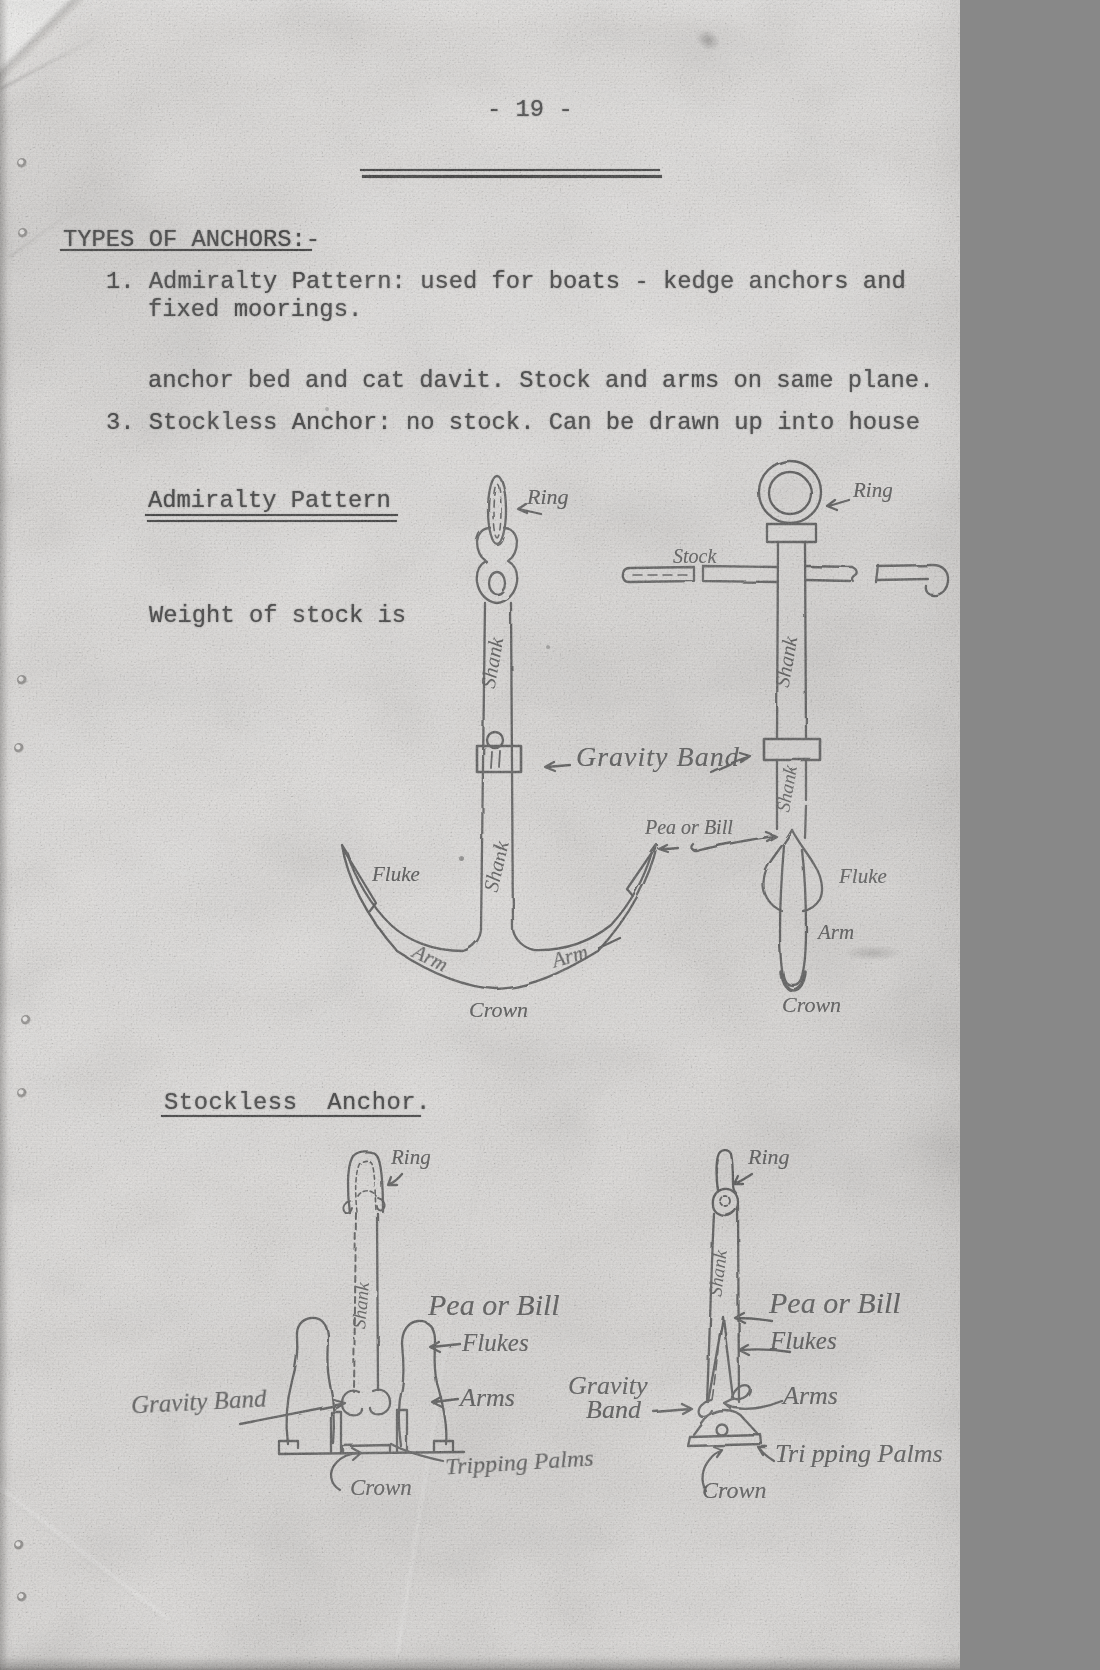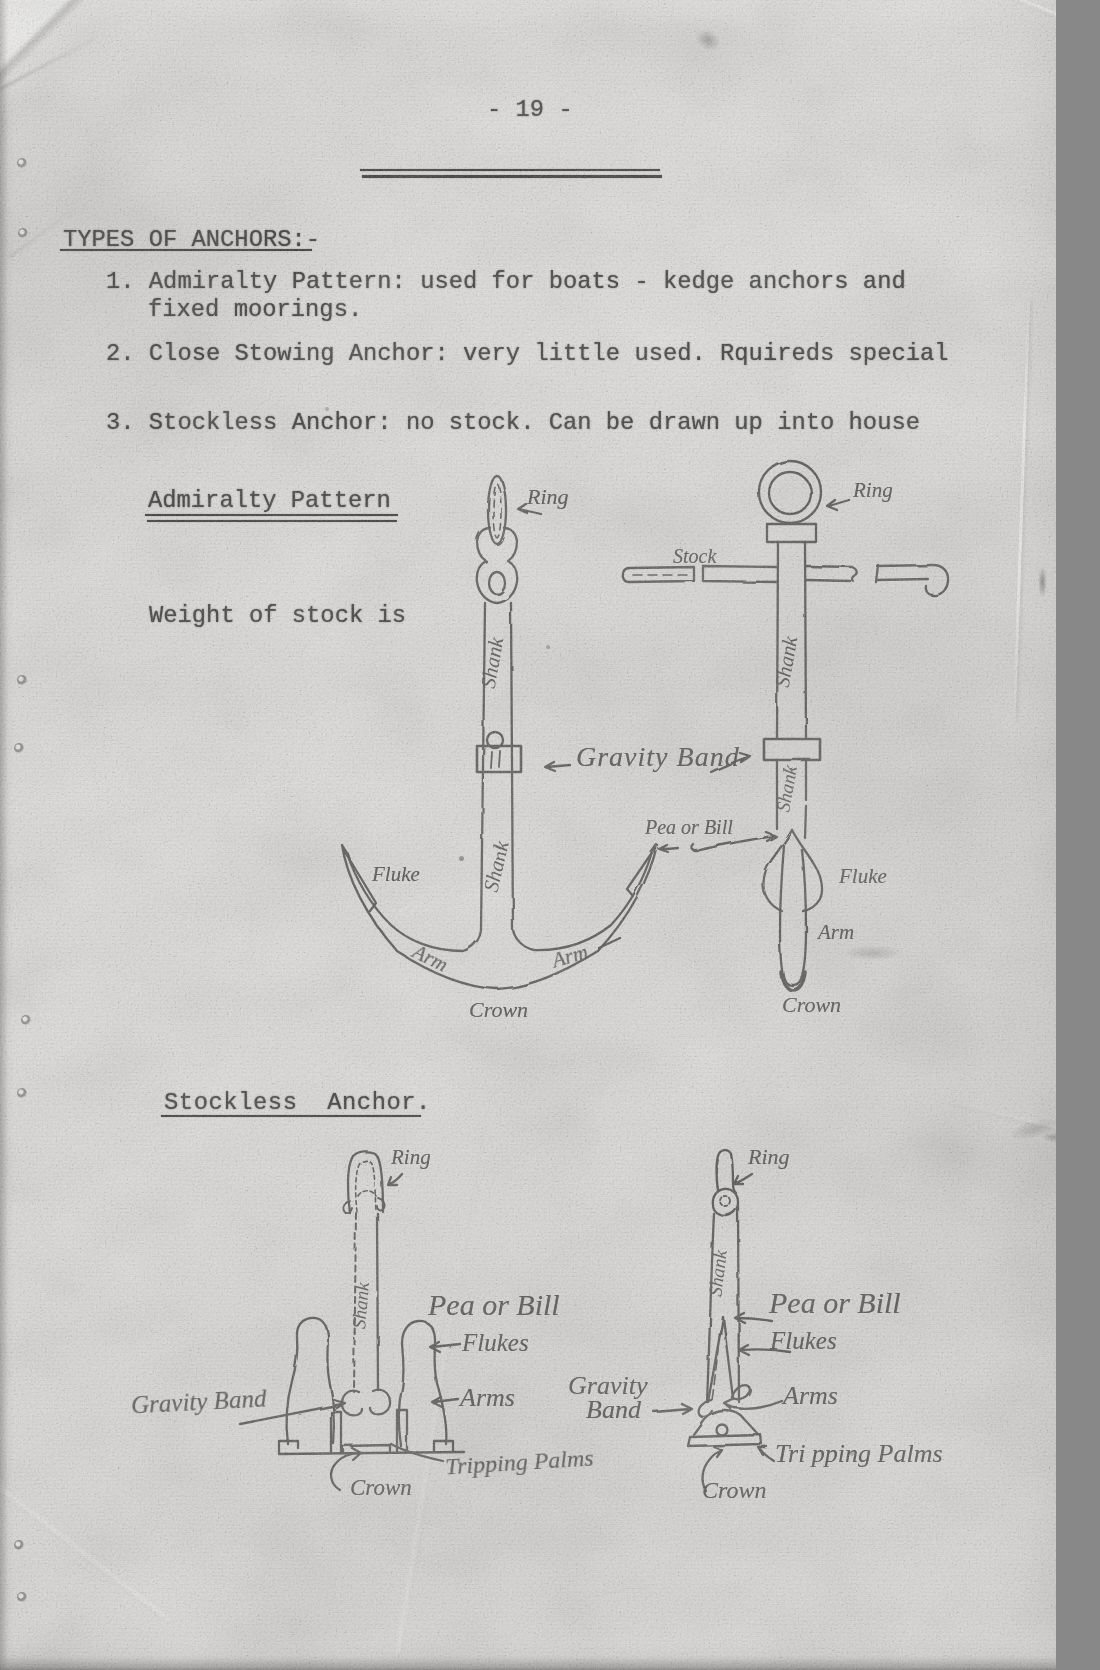--- a/index.html
+++ b/index.html
@@ -1,14 +1,14 @@
 <!DOCTYPE html>
 <html><head><meta charset="utf-8"><style>
 html,body{margin:0;padding:0;background:#888;}
-#page{position:relative;width:1056px;height:1670px;overflow:hidden;
+#page{position:relative;width:960px;height:1670px;overflow:hidden;
 background:#dad8d6;
 font-family:"Liberation Mono",monospace;}
 .tw{position:absolute;color:#3d3d3d;font-size:23.8px;line-height:27px;letter-spacing:0;white-space:pre;text-shadow:0 0 1.5px rgba(70,70,70,.9);filter:blur(.25px);}
 .hw{position:absolute;font-family:"Liberation Serif",serif;font-style:italic;color:#565656;white-space:nowrap;line-height:1;filter:blur(.3px);text-shadow:0 0 .6px rgba(86,86,86,.5);}
 .ul{position:absolute;background:#3c3c3c;height:2.2px;box-shadow:0 0 1px rgba(60,60,60,.8);}
 .hole{position:absolute;width:10px;height:10px;border-radius:50%;
 background:radial-gradient(circle at 40% 40%, #e8e6e4 0 2px, #8d8b89 3px 4.6px, rgba(160,158,156,.25) 6px, rgba(160,158,156,0) 7px);}
 </style></head>
 <body>
 <div id="page">
@@ -46,21 +46,21 @@
 
   <div class="tw" style="left:487px;top:96px;">- 19 -</div>
   <div class="ul" style="left:360px;top:169px;width:300px;"></div>
   <div class="ul" style="left:362px;top:175px;width:300px;height:2.6px;"></div>
 
   <div class="tw" style="left:63px;top:226px;">TYPES OF ANCHORS:-</div>
   <div class="ul" style="left:60px;top:249px;width:252px;"></div>
 
   <div class="tw" style="left:106px;top:268px;">1. Admiralty Pattern: used for boats - kedge anchors and</div>
   <div class="tw" style="left:148px;top:296px;">fixed moorings.</div>
-  <div class="tw" style="left:106px;top:340px;">2. Close Stowing Anchor: very little used. Rquireds special</div>
+  <div class="tw" style="left:148px;top:367px;">anchor bed and cat davit. Stock and arms on same plane.</div>
   <div class="tw" style="left:106px;top:409px;">3. Stockless Anchor: no stock. Can be drawn up into house</div>
 
   <div class="tw" style="left:148px;top:487px;">Admiralty Pattern</div>
   <div class="ul" style="left:145px;top:514px;width:253px;"></div>
   <div class="ul" style="left:147px;top:520px;width:250px;height:2px;"></div>
 
   <div class="tw" style="left:149px;top:602px;">Weight of stock is</div>
 
   <div class="tw" style="left:164px;top:1089px;letter-spacing:.55px;">Stockless  Anchor.</div>
   <div class="ul" style="left:161px;top:1115px;width:260px;"></div>

